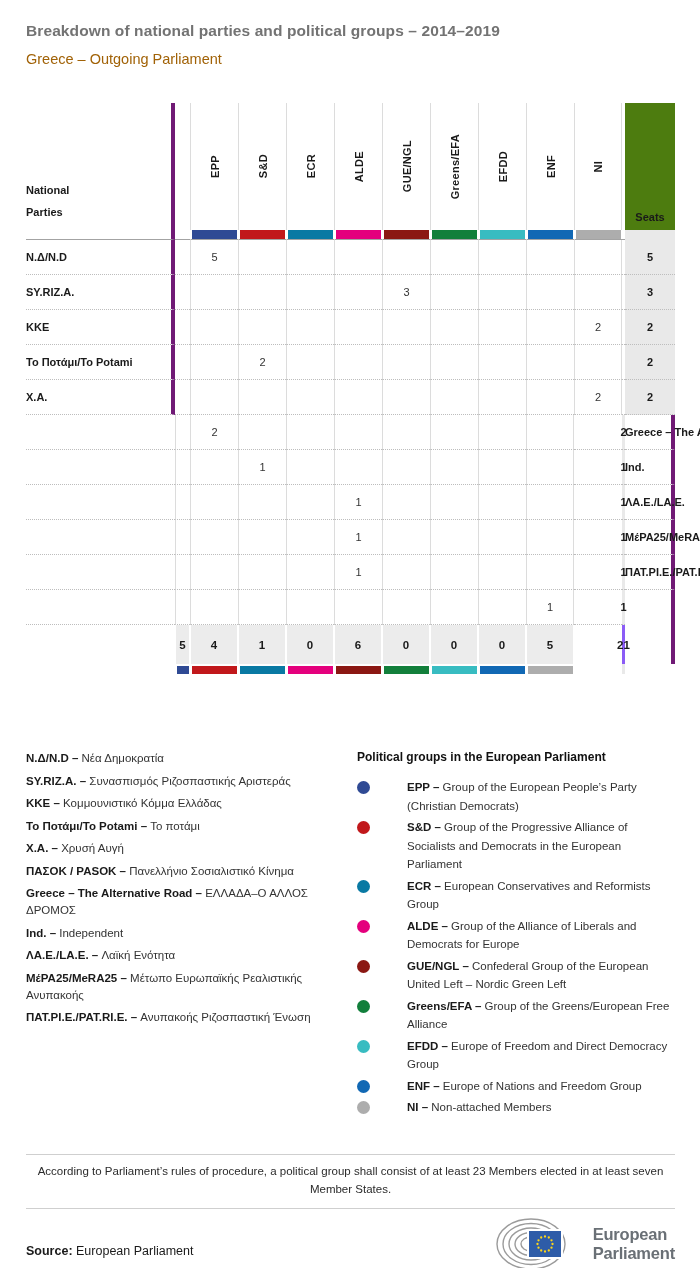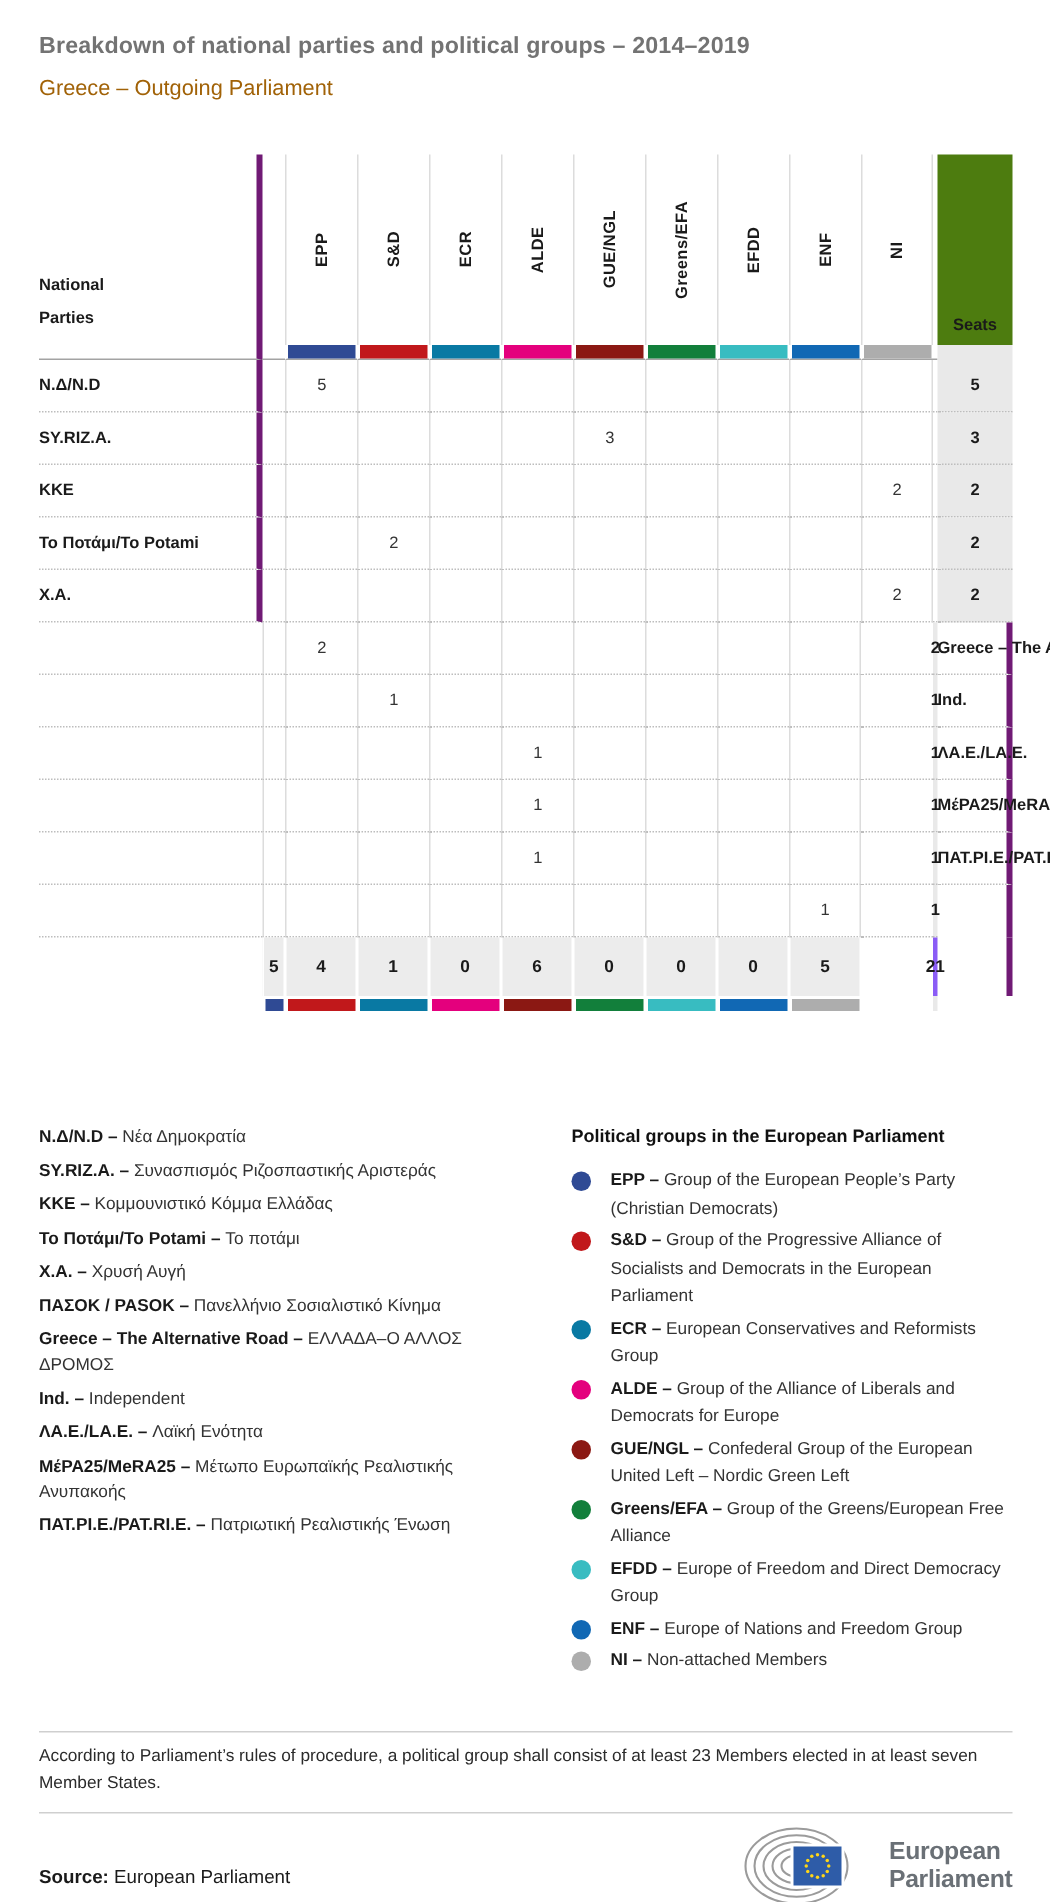--- a/index.html
+++ b/index.html
@@ -77,26 +77,26 @@
     font-family: "DejaVu Sans Mono", monospace;
     font-size: 13px; font-weight: bold; letter-spacing: .5px;
     margin-bottom: 13px; color: #111;
   }
   .np-item { font-size: 11.5px; line-height: 17px; margin-bottom: 5.5px; color: #333; }
   .np-abbr { font-weight: bold; color: #1a1a1a; }
   .legend-right { flex: 1; }
   .legend-right h3 { font-size: 12px; font-weight: bold; margin-bottom: 14px; color: #111; }
   .pg-item { display: flex; margin-bottom: 3px; }
   .pg-dot { width: 13px; height: 13px; border-radius: 50%; margin: 3px 13px 0 0; flex: none; }
-  .pg-text { font-size: 11.5px; line-height: 18.5px; width: 268px; color: #333; }
+  .pg-text { font-size: 11.5px; line-height: 18.5px; width: 268px; color: #333; margin-left: 24px; }
   .pg-abbr { font-weight: bold; color: #1a1a1a; }
   
   .footer { position: absolute; left: 26px; right: 25px; top: 1154px; }
   .rule { border-top: 1px solid #cfcfcf; }
-  .note { font-size: 11.5px; line-height: 17.5px; color: #2b2b2b; margin: 8px 0 10px 0; }
+  .note { font-size: 11.5px; line-height: 17.5px; color: #2b2b2b; margin: 8px 0 10px 0; text-align: center; }
   .src-row { display: flex; align-items: center; justify-content: space-between; margin-top: 9px; }
   .source { font-size: 12.5px; margin-top: 14px; }
   .source .lbl { font-weight: bold; }
   .ep-logo { display: flex; align-items: center; }
   .ep-logo-text { font-size: 16.5px; font-weight: bold; line-height: 19px; color: #6a7076; margin-left: 10px; letter-spacing: -.2px; }
 </style>
 </head>
 <body>
 
 <h1 class="page-title">Breakdown of national parties and political groups – 2014–2019</h1>
@@ -326,21 +326,21 @@
         <div class="np-item"><span class="np-abbr">Ν.Δ/N.D – </span><span>Νέα Δημοκρατία</span></div>
         <div class="np-item"><span class="np-abbr">SY.RIZ.A. – </span><span>Συνασπισμός Ριζοσπαστικής Αριστεράς</span></div>
         <div class="np-item"><span class="np-abbr">ΚΚΕ – </span><span>Κομμουνιστικό Κόμμα Ελλάδας</span></div>
         <div class="np-item"><span class="np-abbr">Το Ποτάμι/To Potami – </span><span>Το ποτάμι</span></div>
         <div class="np-item"><span class="np-abbr">Χ.Α. – </span><span>Χρυσή Αυγή</span></div>
         <div class="np-item"><span class="np-abbr">ΠΑΣΟΚ / PASOK – </span><span>Πανελλήνιο Σοσιαλιστικό Κίνημα</span></div>
         <div class="np-item"><span class="np-abbr">Greece – The Alternative Road – </span><span>ΕΛΛΑΔΑ–Ο ΑΛΛΟΣ ΔΡΟΜΟΣ</span></div>
         <div class="np-item"><span class="np-abbr">Ind. – </span><span>Independent</span></div>
         <div class="np-item"><span class="np-abbr">ΛΑ.Ε./LA.E. – </span><span>Λαϊκή Ενότητα</span></div>
         <div class="np-item"><span class="np-abbr">ΜέΡΑ25/MeRA25 – </span><span>Μέτωπο Ευρωπαϊκής Ρεαλιστικής Ανυπακοής</span></div>
-        <div class="np-item"><span class="np-abbr">ΠΑΤ.ΡΙ.Ε./PAT.RI.E. – </span><span>Πατριωτική Ρεαλιστικής Ένωση</span></div>
+        <div class="np-item"><span class="np-abbr">ΠΑΤ.ΡΙ.Ε./PAT.RI.E. – </span><span>Ανυπακοής Ριζοσπαστική Ένωση</span></div>
       </div>
   </div>
   <div class="legend-right">
     <h3>Political groups in the European Parliament</h3>
     <div id="pg-list">
         <div class="pg-item">
           <div class="pg-dot" style="background: rgb(47, 74, 148);"></div>
           <div class="pg-text"><span class="pg-abbr">EPP – </span><span>Group of the European People’s Party (Christian Democrats)</span></div>
         </div>
         <div class="pg-item">

